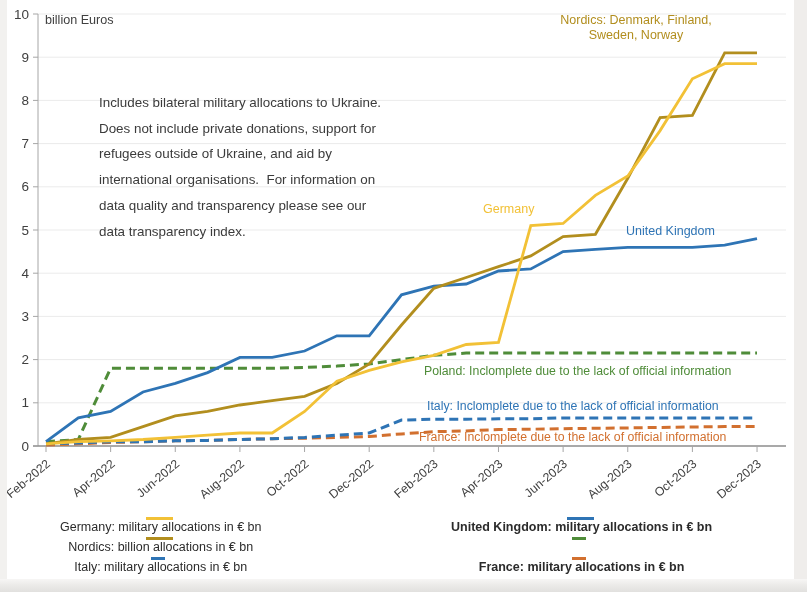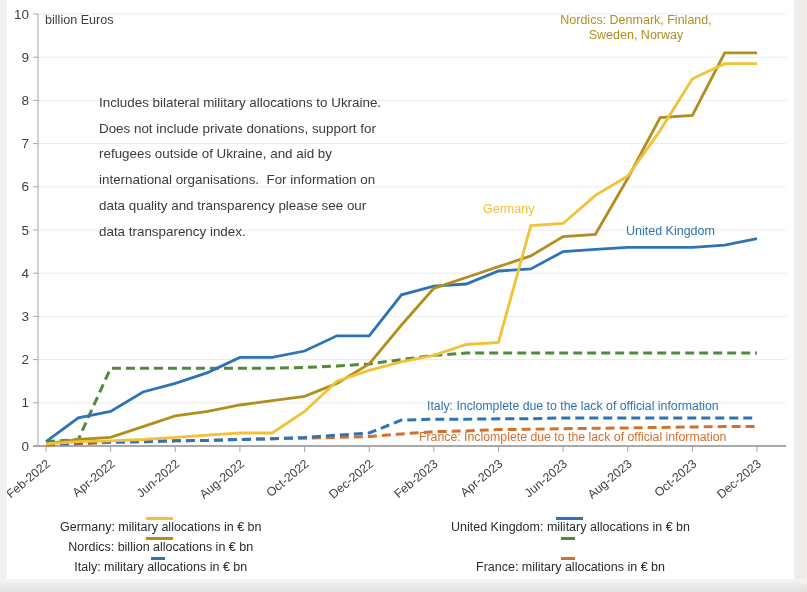--- a/index.html
+++ b/index.html
@@ -120,20 +120,21 @@
 Does not include private donations, support for
 refugees outside of Ukraine, and aid by
 international organisations.  For information on
 data quality and transparency please see our
 data transparency index.</div>
 
   <div class="ov lab nordics" style="color: rgb(178, 142, 30);">Nordics: Denmark, Finland,
 Sweden, Norway</div>
   <div class="ov lab germany" style="color: rgb(242, 193, 54);">Germany</div>
   <div class="ov lab uk" style="color: rgb(46, 116, 181);">United Kingdom</div>
+  <div class="ov lab poland" style="color: rgb(79, 140, 57);">Poland: Inclomplete due to the lack of official information</div>
   <div class="ov lab italy" style="color: rgb(46, 116, 181);">Italy: Inclomplete due to the lack of official information</div>
   <div class="ov lab france" style="color: rgb(210, 112, 47);">France: Inclomplete due to the lack of official information</div>
 
   <div class="legend-col" style="left:57px;">
       <div class="legend-item">
         <span class="sw">
           <span class="bar" style="background: rgb(242, 193, 54); width: 27px;"></span>
         </span>
         <span class="lbl">Germany: military allocations in € bn</span>
       </div>
@@ -143,21 +144,21 @@
         </span>
         <span class="lbl">Nordics: billion allocations in € bn</span>
       </div>
       <div class="legend-item">
         <span class="sw">
           <span class="bar" style="background: rgb(46, 116, 181); width: 14px; margin-left: 5px;"></span>
         </span>
         <span class="lbl">Italy: military allocations in € bn</span>
       </div>
     </div>
-  <div class="legend-col" style="left:448px;">
+  <div class="legend-col" style="left:448px;font-weight:bold;">
       <div class="legend-item">
         <span class="sw">
           <span class="bar" style="background: rgb(46, 116, 181); width: 27px;"></span>
         </span>
         <span class="lbl">United Kingdom: military allocations in € bn</span>
       </div>
       <div class="legend-item">
         <span class="sw">
           <span class="bar" style="background: rgb(79, 140, 57); width: 14px; margin-left: 5px;"></span>
         </span>

